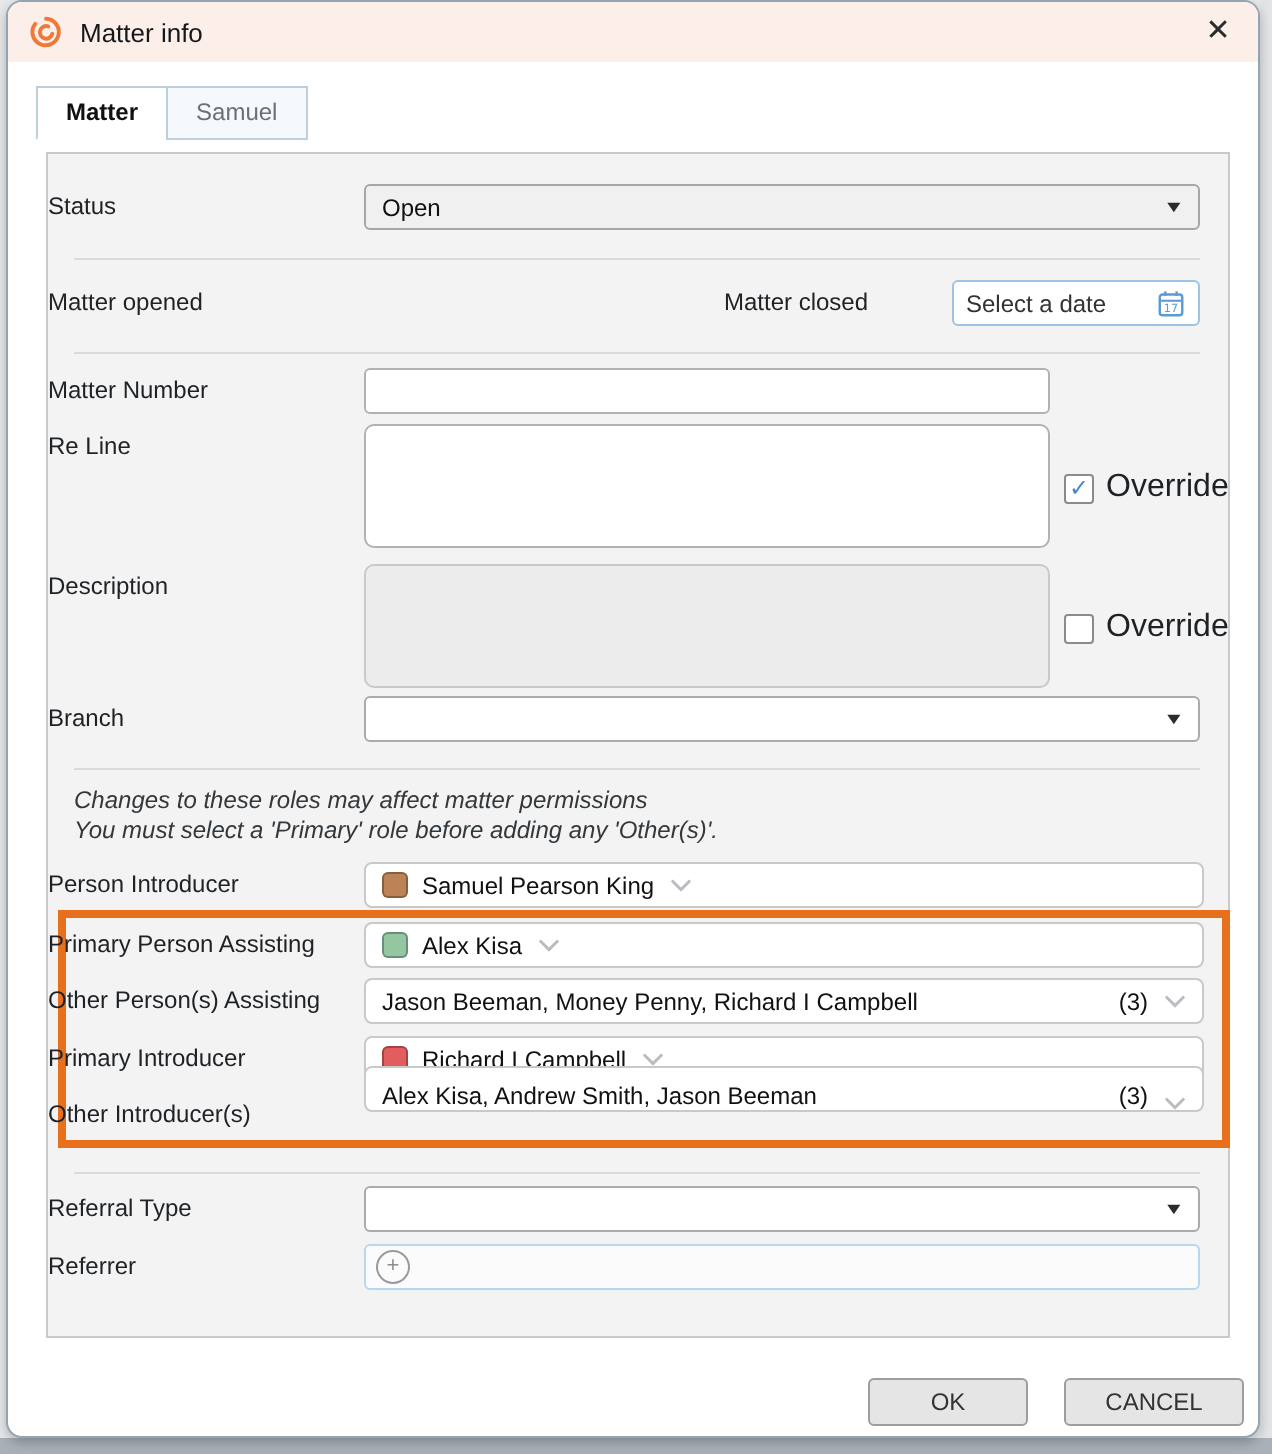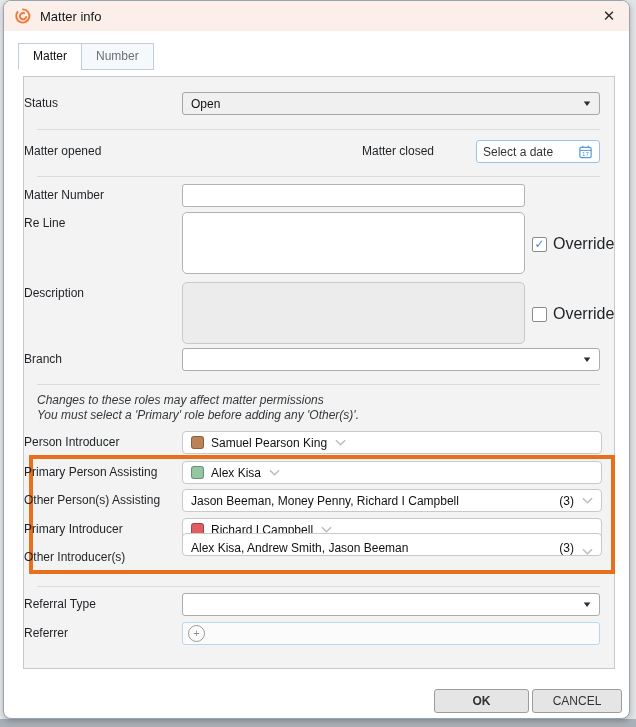--- a/index.html
+++ b/index.html
@@ -28,21 +28,21 @@
     margin-left:auto;font-size:15px;color:#2b2b2b;cursor:pointer;
     width:20px;text-align:center;line-height:20px;
   }
 
   .tabs{position:absolute;left:14px;top:42px;display:flex;}
   .tab{
     height:25px;line-height:25px;padding:0 14px;font-size:12px;
     border:1px solid #bccfdb;background:#f6f9fb;color:#6b7075;cursor:pointer;
   }
   .tab.active{
-    background:#ffffff;color:#111;font-weight:normal;border-bottom:1px solid #ffffff;
+    background:#ffffff;color:#111;font-weight:bold;border-bottom:1px solid #ffffff;
   }
   .tab + .tab{margin-left:-1px;}
 
   .panel{
     position:absolute;left:19px;top:75px;width:592px;height:593px;
     background:#f3f3f3;border:1px solid #c6cacd;box-sizing:border-box;
   }
   .lbl{position:absolute;left:0;font-size:12px;color:#1e2226;white-space:nowrap;}
   .fld{position:absolute;left:158px;box-sizing:border-box;}
   .hr{position:absolute;left:13px;width:563px;height:1px;background:#dbdbdb;}
@@ -107,21 +107,21 @@
     width:15px;height:15px;border:1px solid #9a9a9a;border-radius:50%;
     display:flex;align-items:center;justify-content:center;
     font-size:11px;color:#8d8d8d;line-height:1;cursor:pointer;background:#fbfbfb;
   }
 
   .btn{
     position:absolute;top:688px;height:24px;font-size:12px;color:#333;
     background:#e5e5e5;border:1px solid #9d9d9d;border-radius:3px;cursor:pointer;
     font-family:"Liberation Sans","DejaVu Sans",sans-serif;
   }
-  .btn.ok{left:430px;width:95px;font-weight:bold;}
+  .btn.ok{left:430px;width:80px;}
   .btn.cancel{left:528px;width:90px;}
 </style>
 </head>
 <body>
 
 <div class="right-strip"></div>
 <div class="bottom-strip"></div>
 
 <div class="dialog">
 
@@ -131,21 +131,21 @@
         <path d="M12 3.2 a8.8 8.8 0 1 1 -7.2 3.4" fill="none" stroke="#f0793a" stroke-width="2.6" stroke-linecap="round"></path>
         <path d="M13.5 8.3 a4.2 4.2 0 1 0 2.7 4.9" fill="none" stroke="#f0793a" stroke-width="2.6" stroke-linecap="round"></path>
       </svg>
     </span>
     <span class="title">Matter info</span>
     <span class="close">✕</span>
   </div>
 
   <div class="tabs">
     <div class="tab active">Matter</div>
-    <div class="tab">Number</div>
+    <div class="tab">Samuel</div>
   </div>
 
   <div class="panel">
 
     <span class="lbl" style="top:19px;">Status</span>
     <div class="fld select" style="top:15px;width:418px;">
       <span class="val">Open</span>
       <span class="caret">▼</span>
     </div>
     <div class="hr" style="top:52px;"></div>

